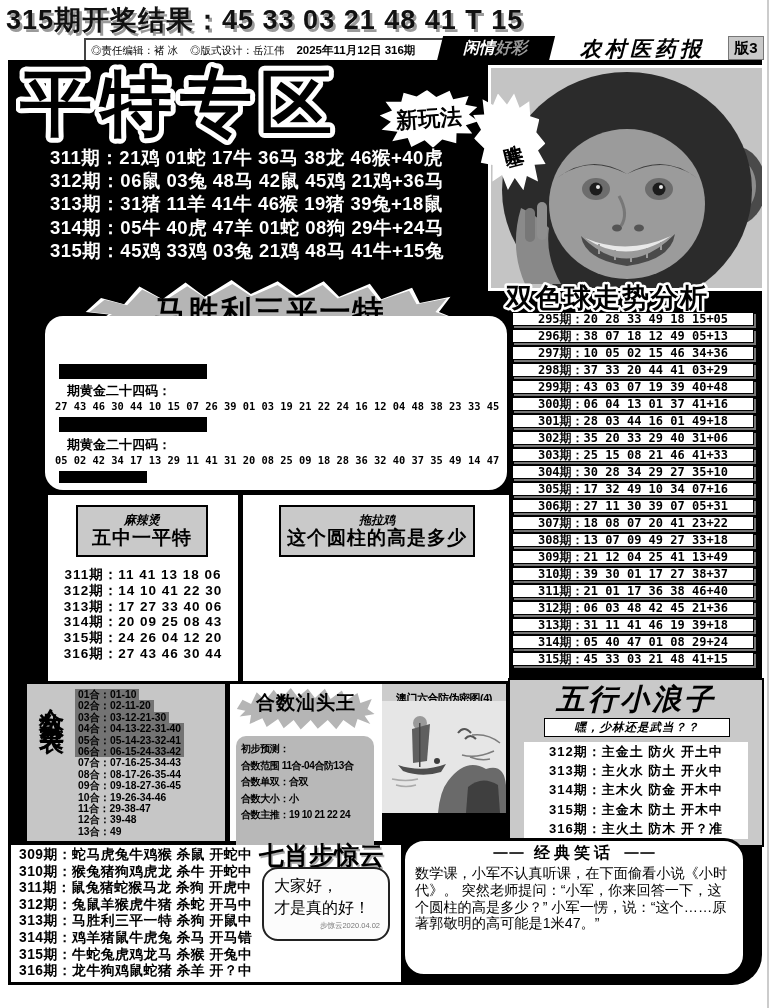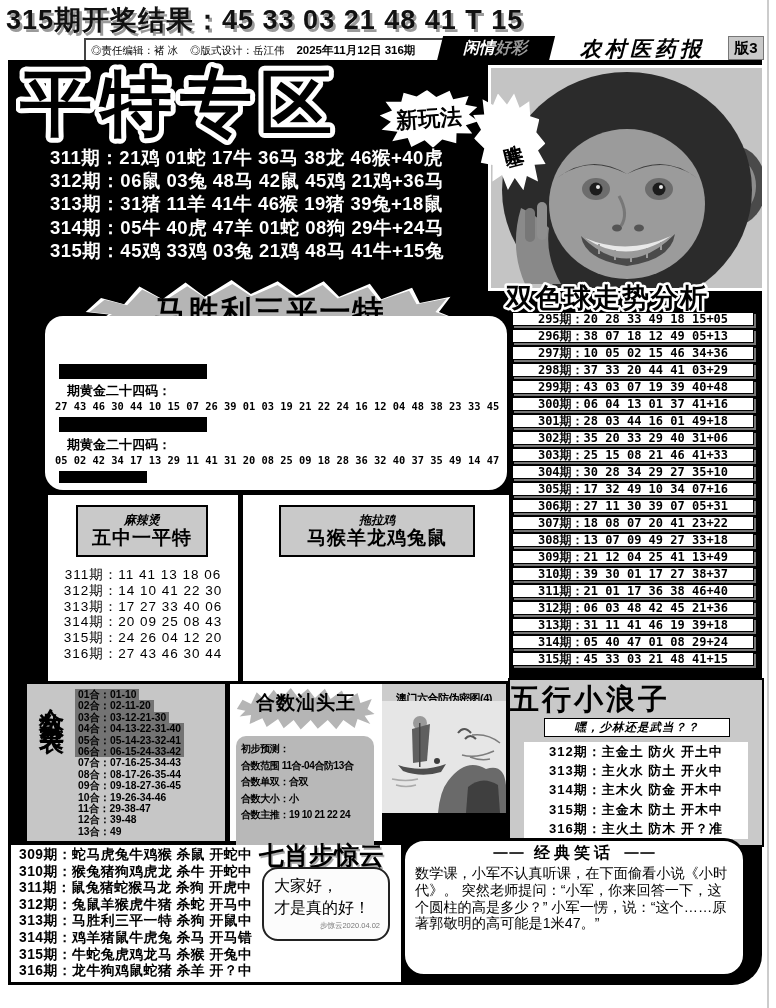--- a/index.html
+++ b/index.html
@@ -55,21 +55,21 @@
   .ms-label{font-size:13px;font-weight:700;}
   .ms-nums{font-family:"DejaVu Sans Mono",monospace;font-size:10.4px;font-weight:700;white-space:nowrap;}
 
   
   .midbox{background:#fff;border:3px solid #000;}
   .plaque{position:absolute;background:#c9c9c9;border:2px solid #000;display:flex;flex-direction:column;
           align-items:center;justify-content:center;}
   .plaque .tag{font-family:"DejaVu Serif",serif;font-style:italic;font-weight:700;font-size:12px;line-height:13px;}
   .plaque .ttl{font-weight:900;font-size:19px;line-height:21px;letter-spacing:1px;white-space:nowrap;}
   .wz-rows{position:absolute;left:0;top:72px;width:100%;}
-  .wz-row{font-size:13.5px;font-weight:400;line-height:15.8px;text-align:center;letter-spacing:1px;white-space:nowrap;}
+  .wz-row{font-size:13.5px;font-weight:700;line-height:15.8px;text-align:center;letter-spacing:1px;white-space:nowrap;}
   .tuo-row{font-size:13px;font-weight:700;line-height:15.8px;text-align:center;letter-spacing:.3px;white-space:nowrap;}
 
   
   .hs-box{left:17px;top:622px;width:198px;height:157px;background:#c6c6c6;border:2px solid #000;}
   .hs-vtitle{position:absolute;left:8px;top:4px;height:150px;writing-mode:vertical-rl;
              font-family:"DejaVu Serif",serif;font-weight:900;font-size:25px;letter-spacing:5px;}
   .hs-rows{position:absolute;left:48px;top:5px;}
   .hs-row{font-size:10.3px;font-weight:700;line-height:11.4px;padding:0 3px;width:max-content;white-space:nowrap;}
   .hs-rows .hs-row:nth-child(-n+6){background:#737373;}
 
@@ -77,21 +77,21 @@
   .st-burst{position:absolute;left:4px;top:4px;width:142px;height:42px;background:#b5b5b5;}
   .st-title{position:absolute;left:0;top:6px;width:100%;text-align:center;font-size:19px;font-weight:900;letter-spacing:1px;}
   .st-inner{position:absolute;left:6px;top:52px;width:138px;height:119px;background:#b8b8b8;border-radius:10px;padding:5px 5px;box-sizing:border-box;}
   .st-line{font-size:10px;font-weight:700;line-height:16.5px;letter-spacing:-.4px;white-space:nowrap;}
 
   .mt-title{left:374px;top:624px;width:124px;height:29px;background:#ccc;display:flex;align-items:center;justify-content:center;
             font-size:11px;font-weight:700;letter-spacing:-.5px;white-space:nowrap;}
   .mt-paint{left:374px;top:641px;width:124px;height:112px;background:#e6e6e6;overflow:hidden;}
 
   .wx-box{left:500px;top:618px;width:252px;height:165px;background:#c9c9c9;border:2px solid #000;}
-  .wx-title{position:absolute;left:0;top:0;width:100%;font-size:29px;font-weight:900;letter-spacing:3px;}
+  .wx-title{position:absolute;left:0;top:0;width:100%;text-align:center;font-size:29px;font-weight:900;letter-spacing:3px;font-style:italic;}
   .wx-sub{position:absolute;left:34px;top:38px;width:184px;height:17px;background:#fff;border:1px solid #000;
           display:flex;align-items:center;justify-content:center;font-family:"DejaVu Serif",serif;
           font-style:italic;font-weight:700;font-size:11.5px;letter-spacing:1px;}
   .wx-inner{position:absolute;left:14px;top:62px;width:224px;height:97px;background:#fff;}
   .wx-row{font-size:13px;font-weight:700;line-height:19.2px;text-align:center;letter-spacing:1px;white-space:nowrap;}
 
   
   .zod-panel{left:3px;top:785px;width:390px;height:137px;background:#fff;overflow:visible;}
   .zod-rows{position:absolute;left:8px;top:2px;}
   .zod-row{font-size:13.8px;font-weight:700;line-height:16.6px;letter-spacing:.5px;white-space:nowrap;}
@@ -228,21 +228,21 @@
           <div class="wz-row">313期：17 27 33 40 06</div>
           <div class="wz-row">314期：20 09 25 08 43</div>
           <div class="wz-row">315期：24 26 04 12 20</div>
           <div class="wz-row">316期：27 43 46 30 44</div>
         </div>
     </div>
 
     <div class="abs midbox" style="left:232px;top:432px;width:266px;height:186px;">
       <div class="plaque" style="left:36px;top:10px;width:192px;height:48px;">
         <span class="tag">拖拉鸡</span>
-        <span class="ttl">马猴羊龙鸡兔鼠</span>
+        <span class="ttl">这个圆柱的高是多少</span>
       </div>
     </div>
 
     <div class="abs hs-box">
       <div class="hs-vtitle">合数分类表</div>
       <div class="hs-rows">
           <div class="hs-row">01合：01-10</div>
           <div class="hs-row">02合：02-11-20</div>
           <div class="hs-row">03合：03-12-21-30</div>
           <div class="hs-row">04合：04-13-22-31-40</div>

